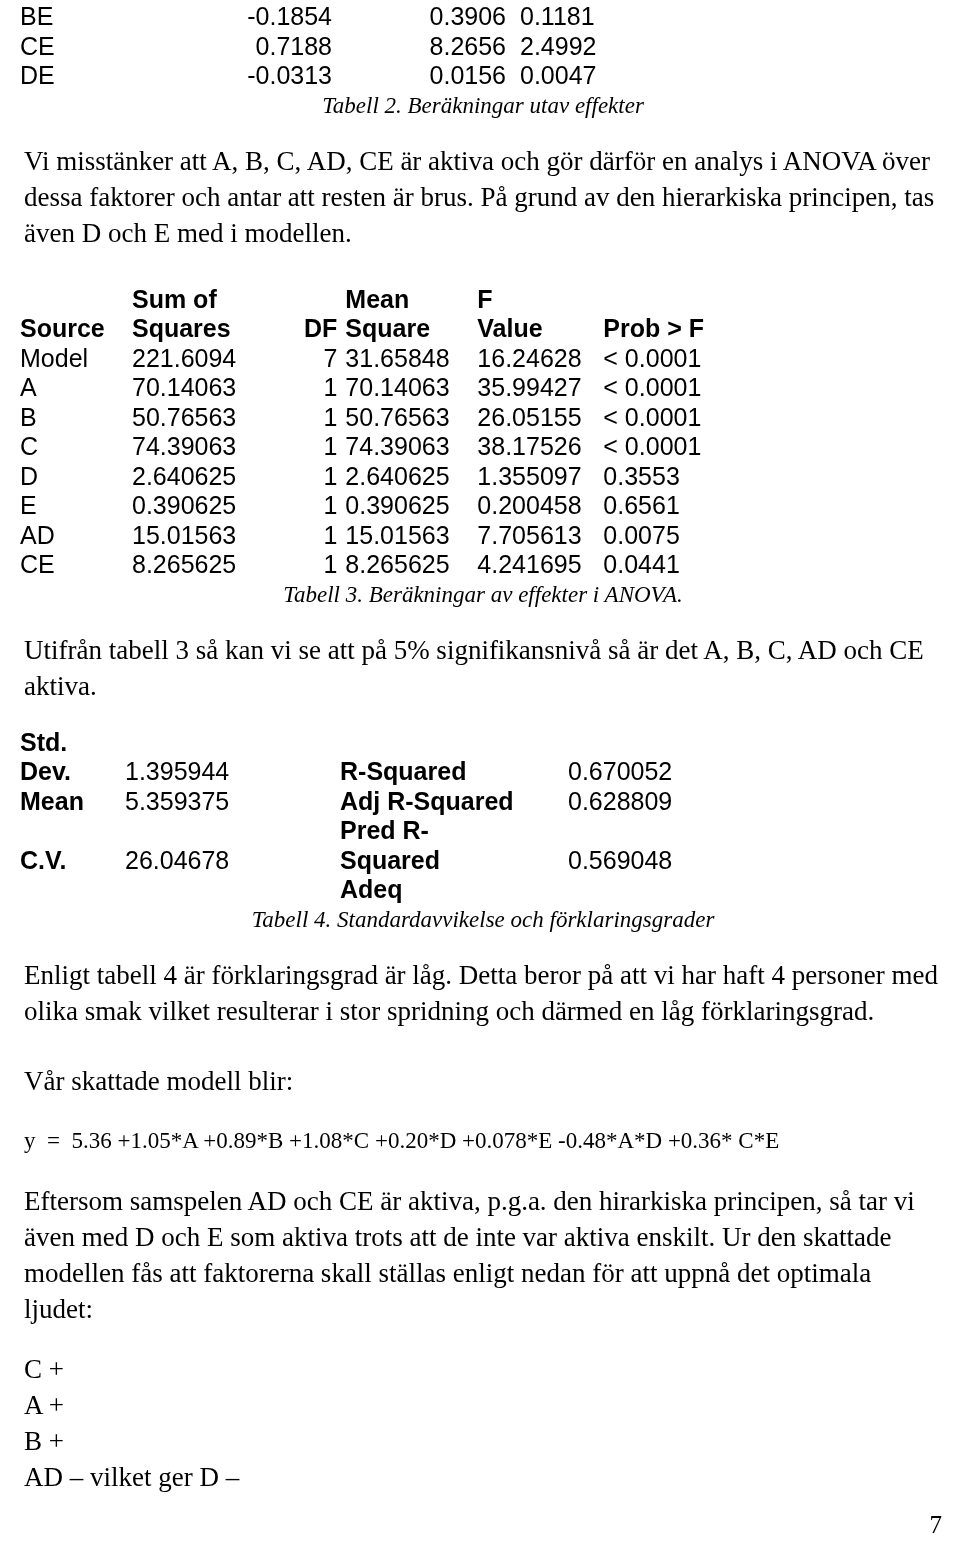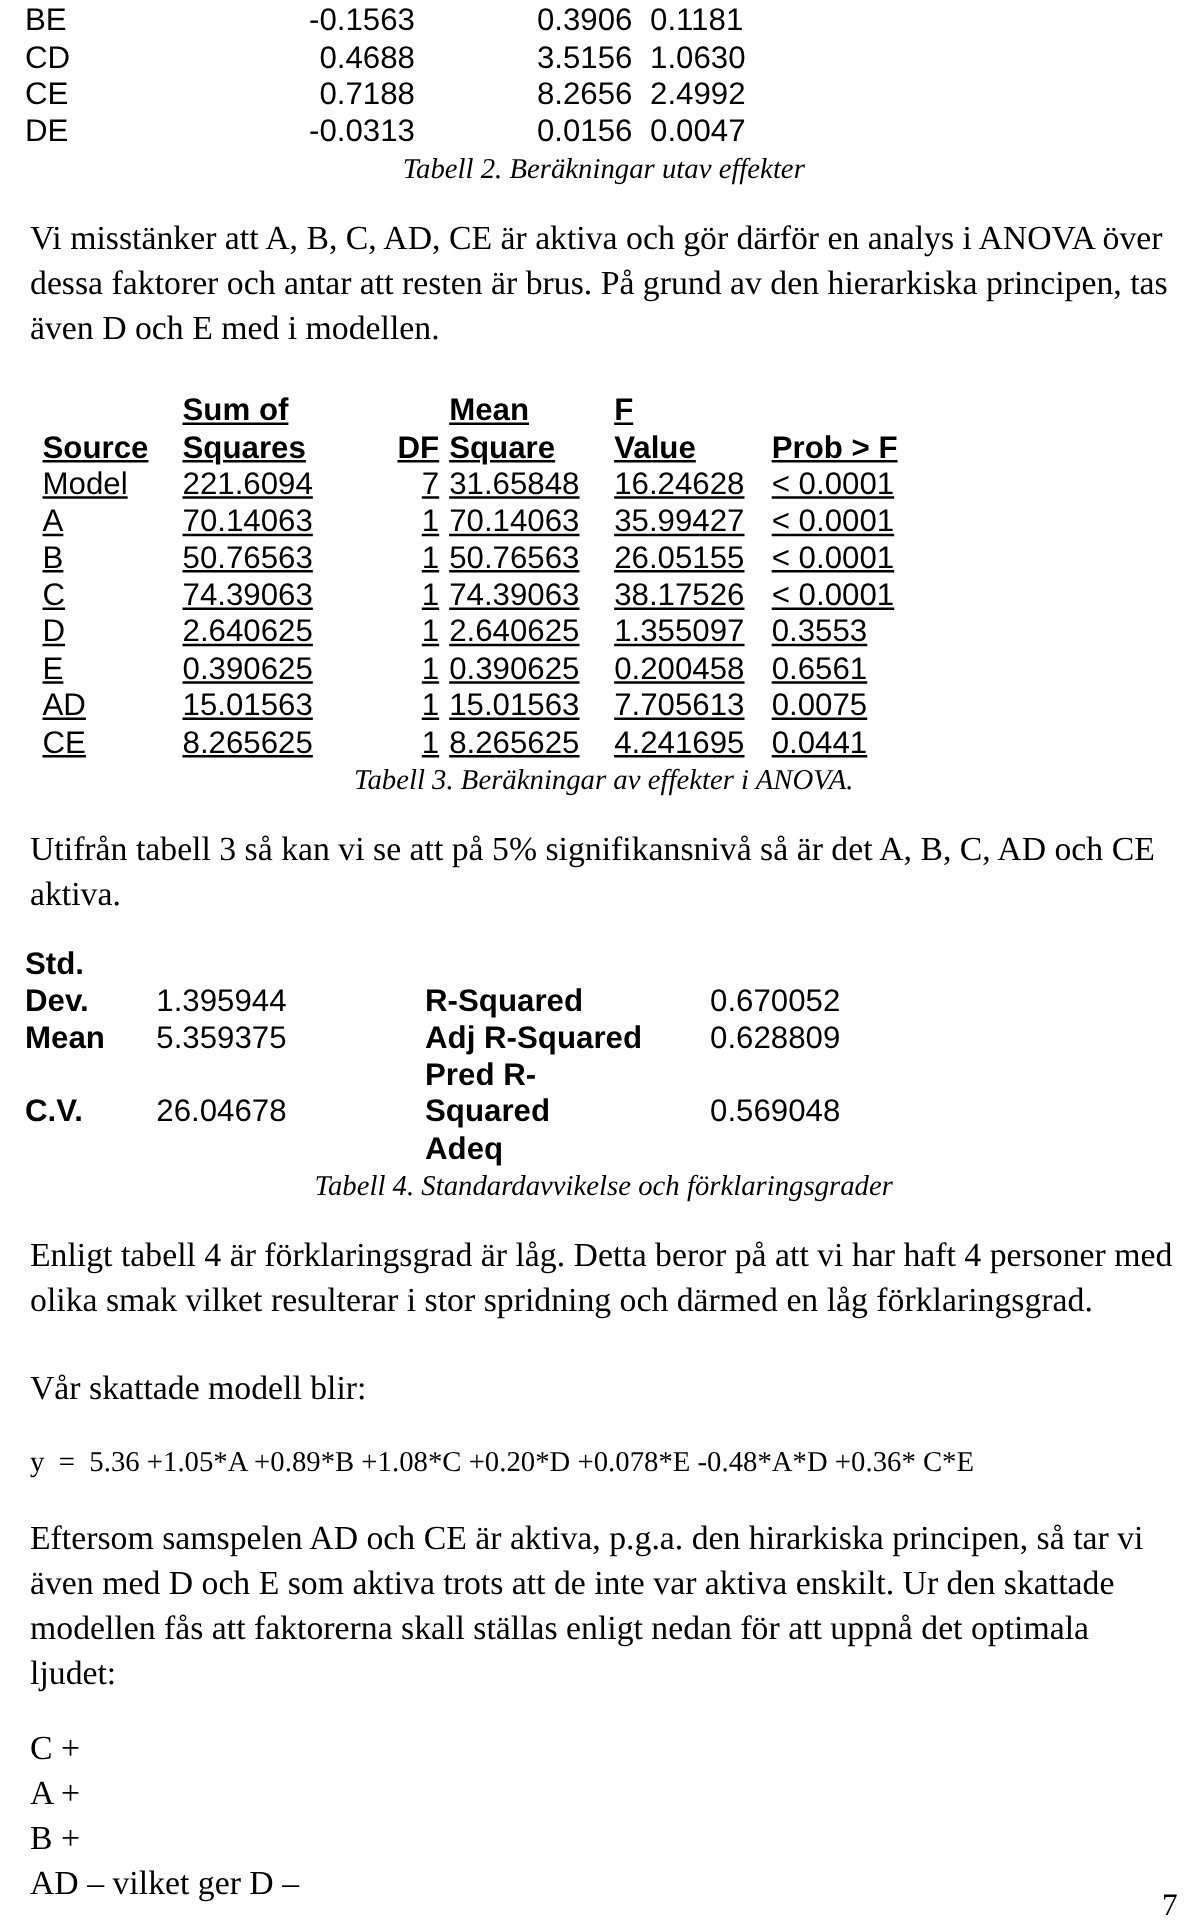--- a/index.html
+++ b/index.html
@@ -39,21 +39,21 @@
   .stat-table td.b { font-weight: bold; }
 
   
   #table2 { margin-top: 2px; margin-left: 6px; }
   #table2 td.c0 { width: 124px; text-align: left; }
   #table2 td.c1 { width: 188px; text-align: right; padding-right: 14px;}
   #table2 td.c2 { width: 160px; text-align: right; padding-right: 14px;}
   #table2 td.c3 { width: 160px; text-align: left; padding-right: 14px;}
 
   
-  #table3 { margin-left: 20px; text-decoration: underline; }
+  #table3 { margin-left: 6px; }
   #table3 td.s0 { width: 112px; text-align: left; }
   #table3 td.s1 { width: 172px; text-align: left; }
   #table3 td.s2 { width: 32px;  text-align: right; }
   #table3 td.s3 { width: 132px; text-align: left; padding-left: 8px;}
   #table3 td.s4 { width: 126px; text-align: left; }
   #table3 td.s5 { width: 150px; text-align: left; }
 
   
   #table4 { margin-left: 6px; }
   #table4 td.t0 { width: 105px; text-align: left; }
@@ -107,29 +107,23 @@
 </style>
 </head>
 <body>
 
 <div class="page">
 
   <table id="table2" class="stat-table">
     <tbody>
         <tr>
       <td class="c0">BE</td>
-      <td class="c1">-0.1563</td>
+      <td class="c1">-0.1854</td>
       <td class="c2">0.3906</td>
       <td class="c3">0.1181</td>
-    </tr>
-    <tr>
-      <td class="c0">CD</td>
-      <td class="c1">0.4688</td>
-      <td class="c2">3.5156</td>
-      <td class="c3">1.0630</td>
     </tr>
     <tr>
       <td class="c0">CE</td>
       <td class="c1">0.7188</td>
       <td class="c2">8.2656</td>
       <td class="c3">2.4992</td>
     </tr>
     <tr>
       <td class="c0">DE</td>
       <td class="c1">-0.0313</td>

